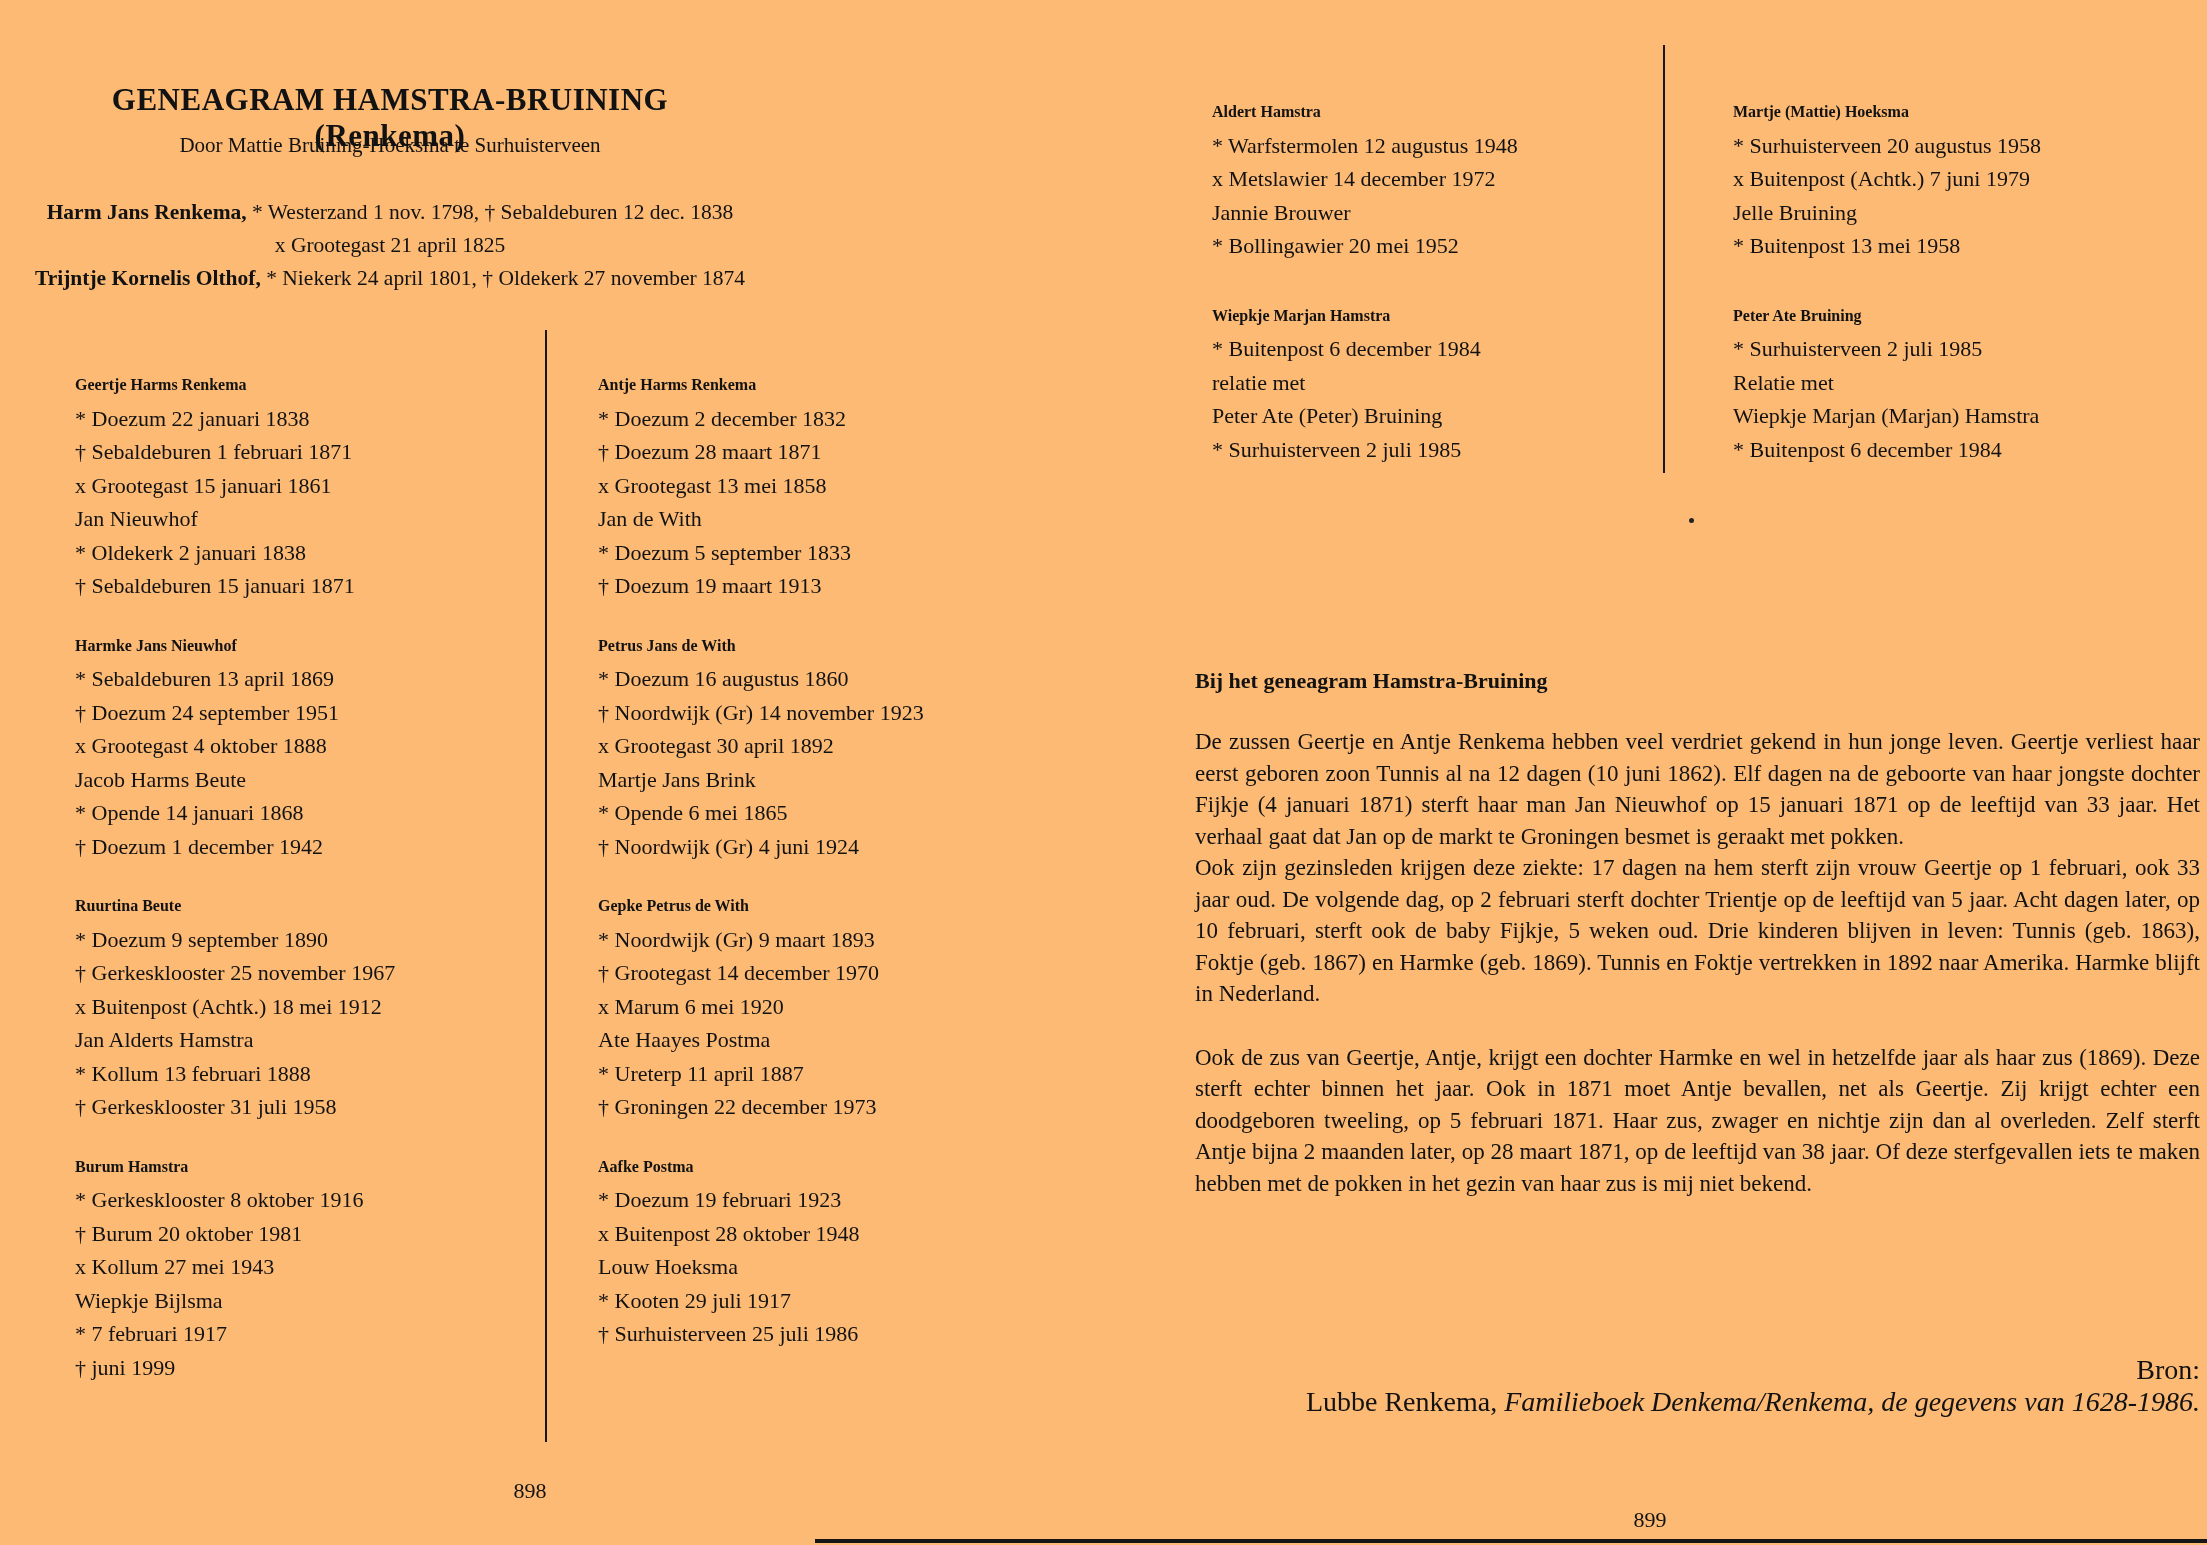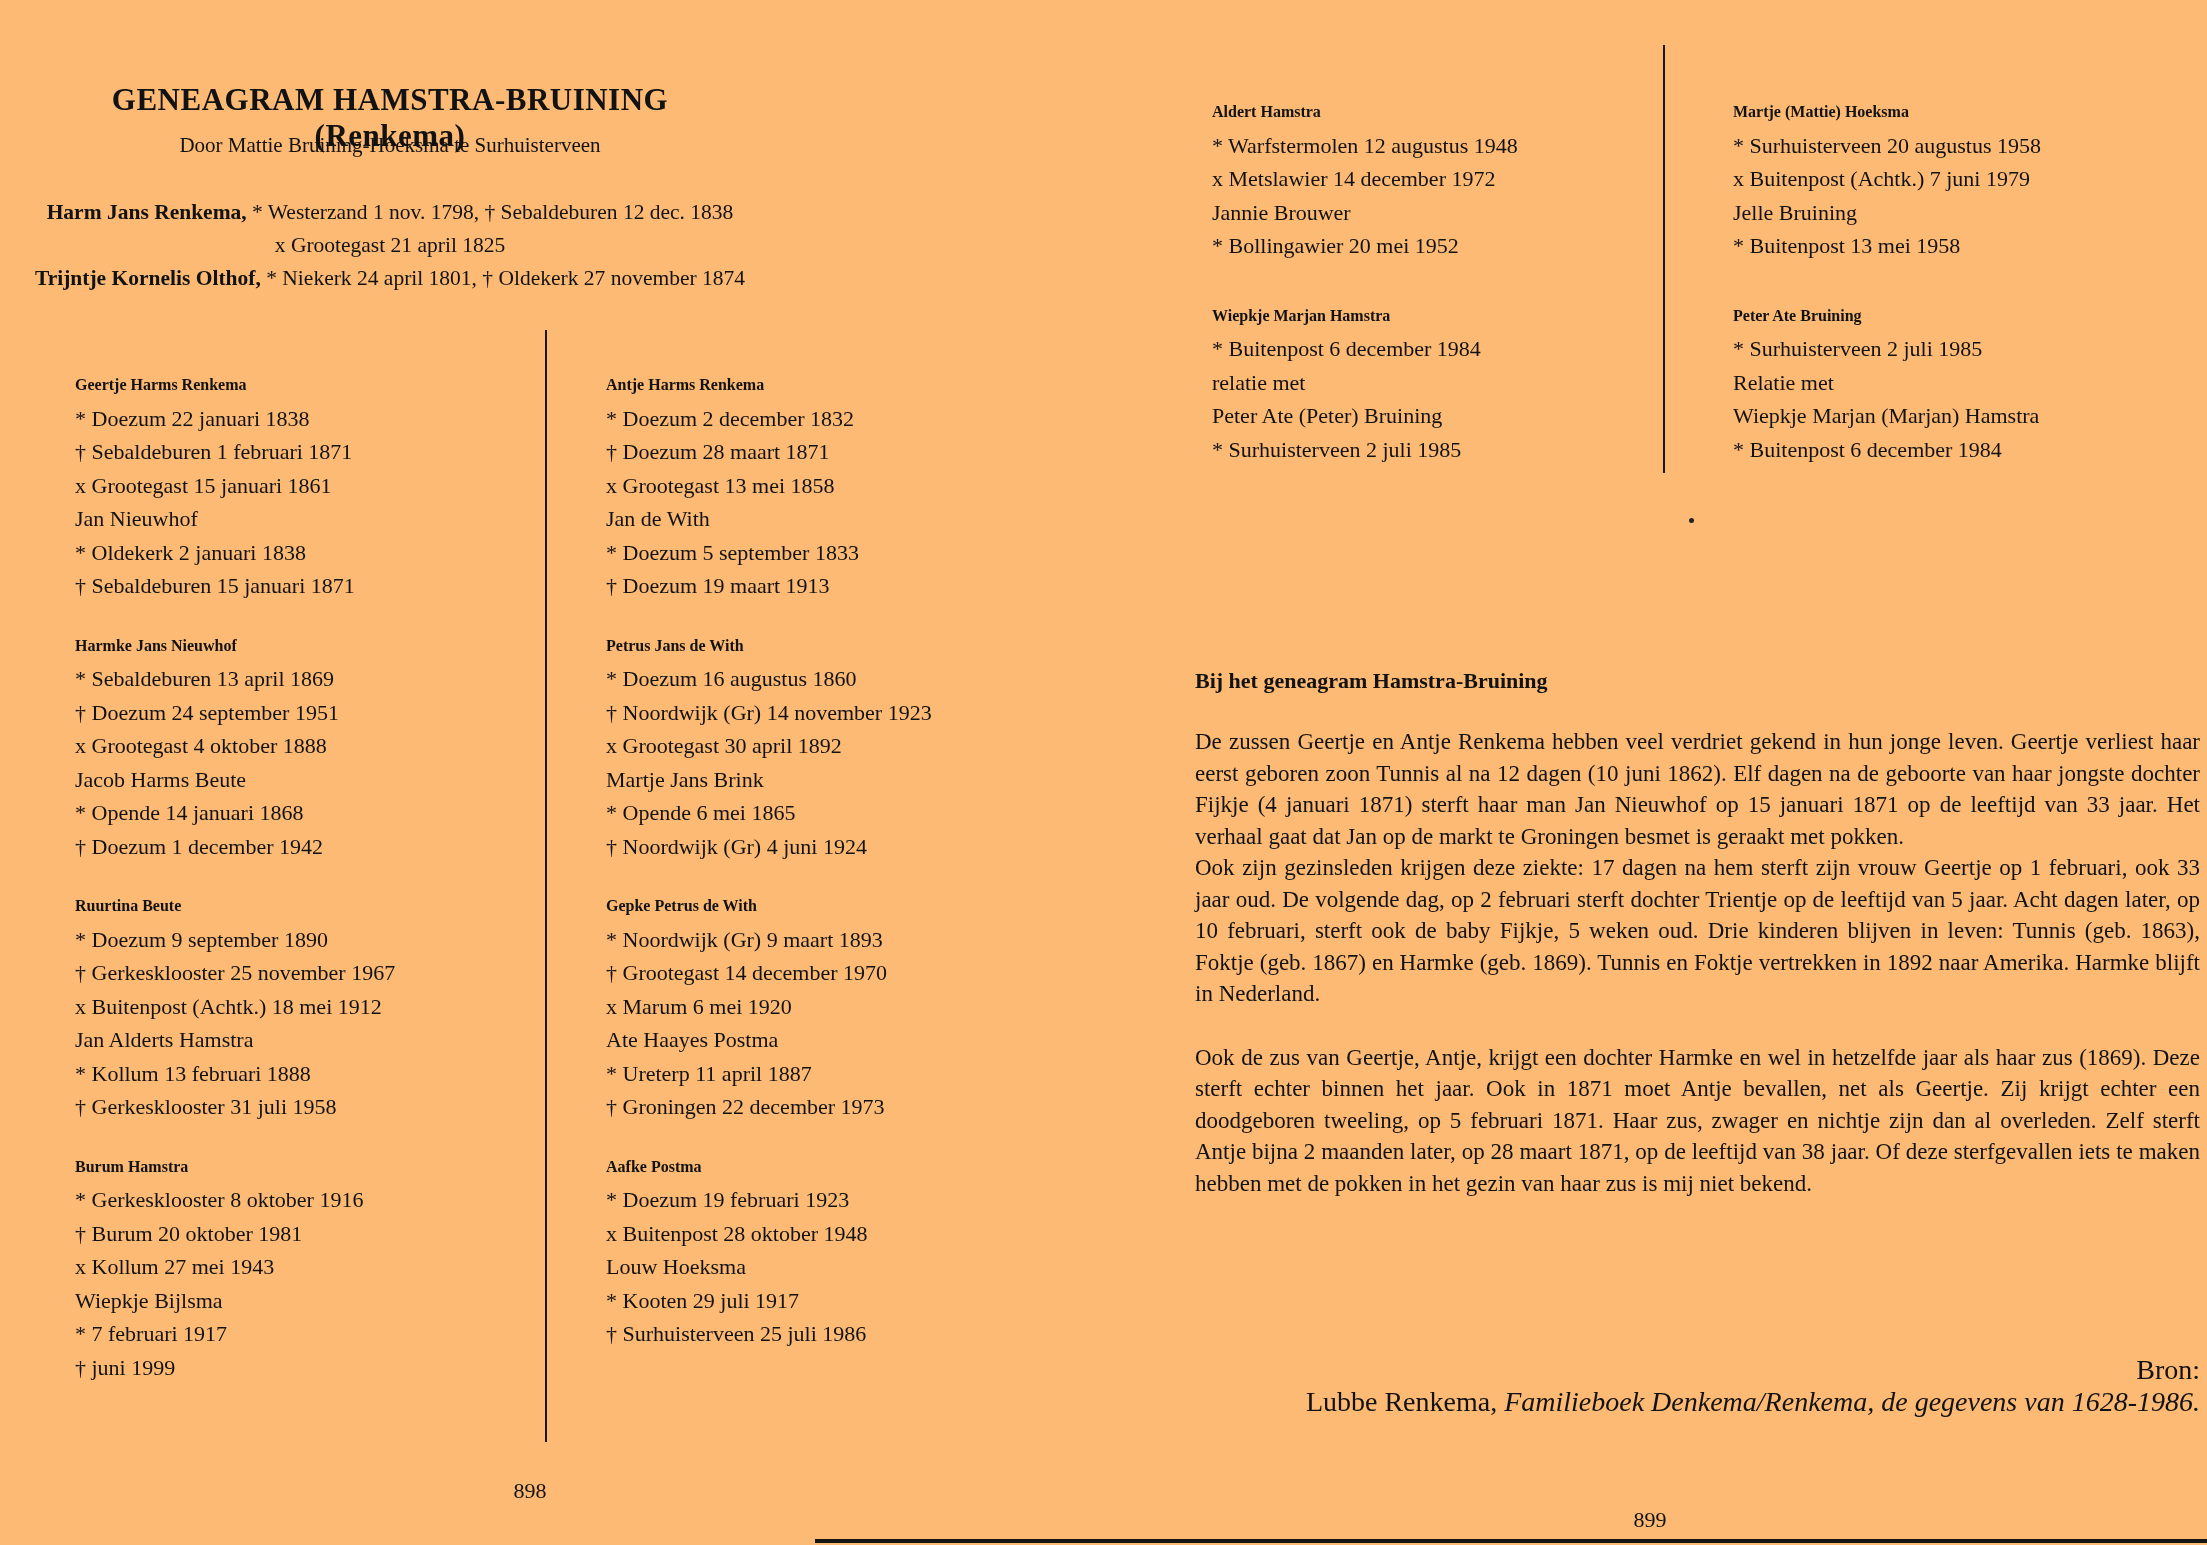--- a/index.html
+++ b/index.html
@@ -17,21 +17,21 @@
   .lp-subtitle {
     position:absolute; top:133px; left:40px; width:700px;
     text-align:center; font-size:21px;
   }
   .lp-parents {
     position:absolute; top:196px; left:28px; width:724px;
     text-align:center; font-size:21.5px; line-height:33px; white-space:nowrap;
   }
   .col { position:absolute; }
   .col-a { left:75px;  top:368px; }
-  .col-b { left:598px; top:368px;margin-left:8px; }
+  .col-b { left:598px; top:368px; }
   .person-block { margin:0 0 26px 0; }
   .person-name { font-weight:bold; font-size:16px; line-height:33.5px; white-space:nowrap; }
   .person-line { font-size:22px; line-height:33.5px; white-space:nowrap; }
   .divider { position:absolute; width:2px; background:#171717; }
   .divider-left  { left:545px;  top:330px; height:1112px; }
   .divider-right { left:1663px; top:45px;  height:428px;  }
   .pageno { position:absolute; font-size:22px; text-align:center; width:200px; }
   .pageno-left  { left:430px;  top:1478px; }
   .pageno-right { left:1550px; top:1468px;margin-top:39px; }
   

